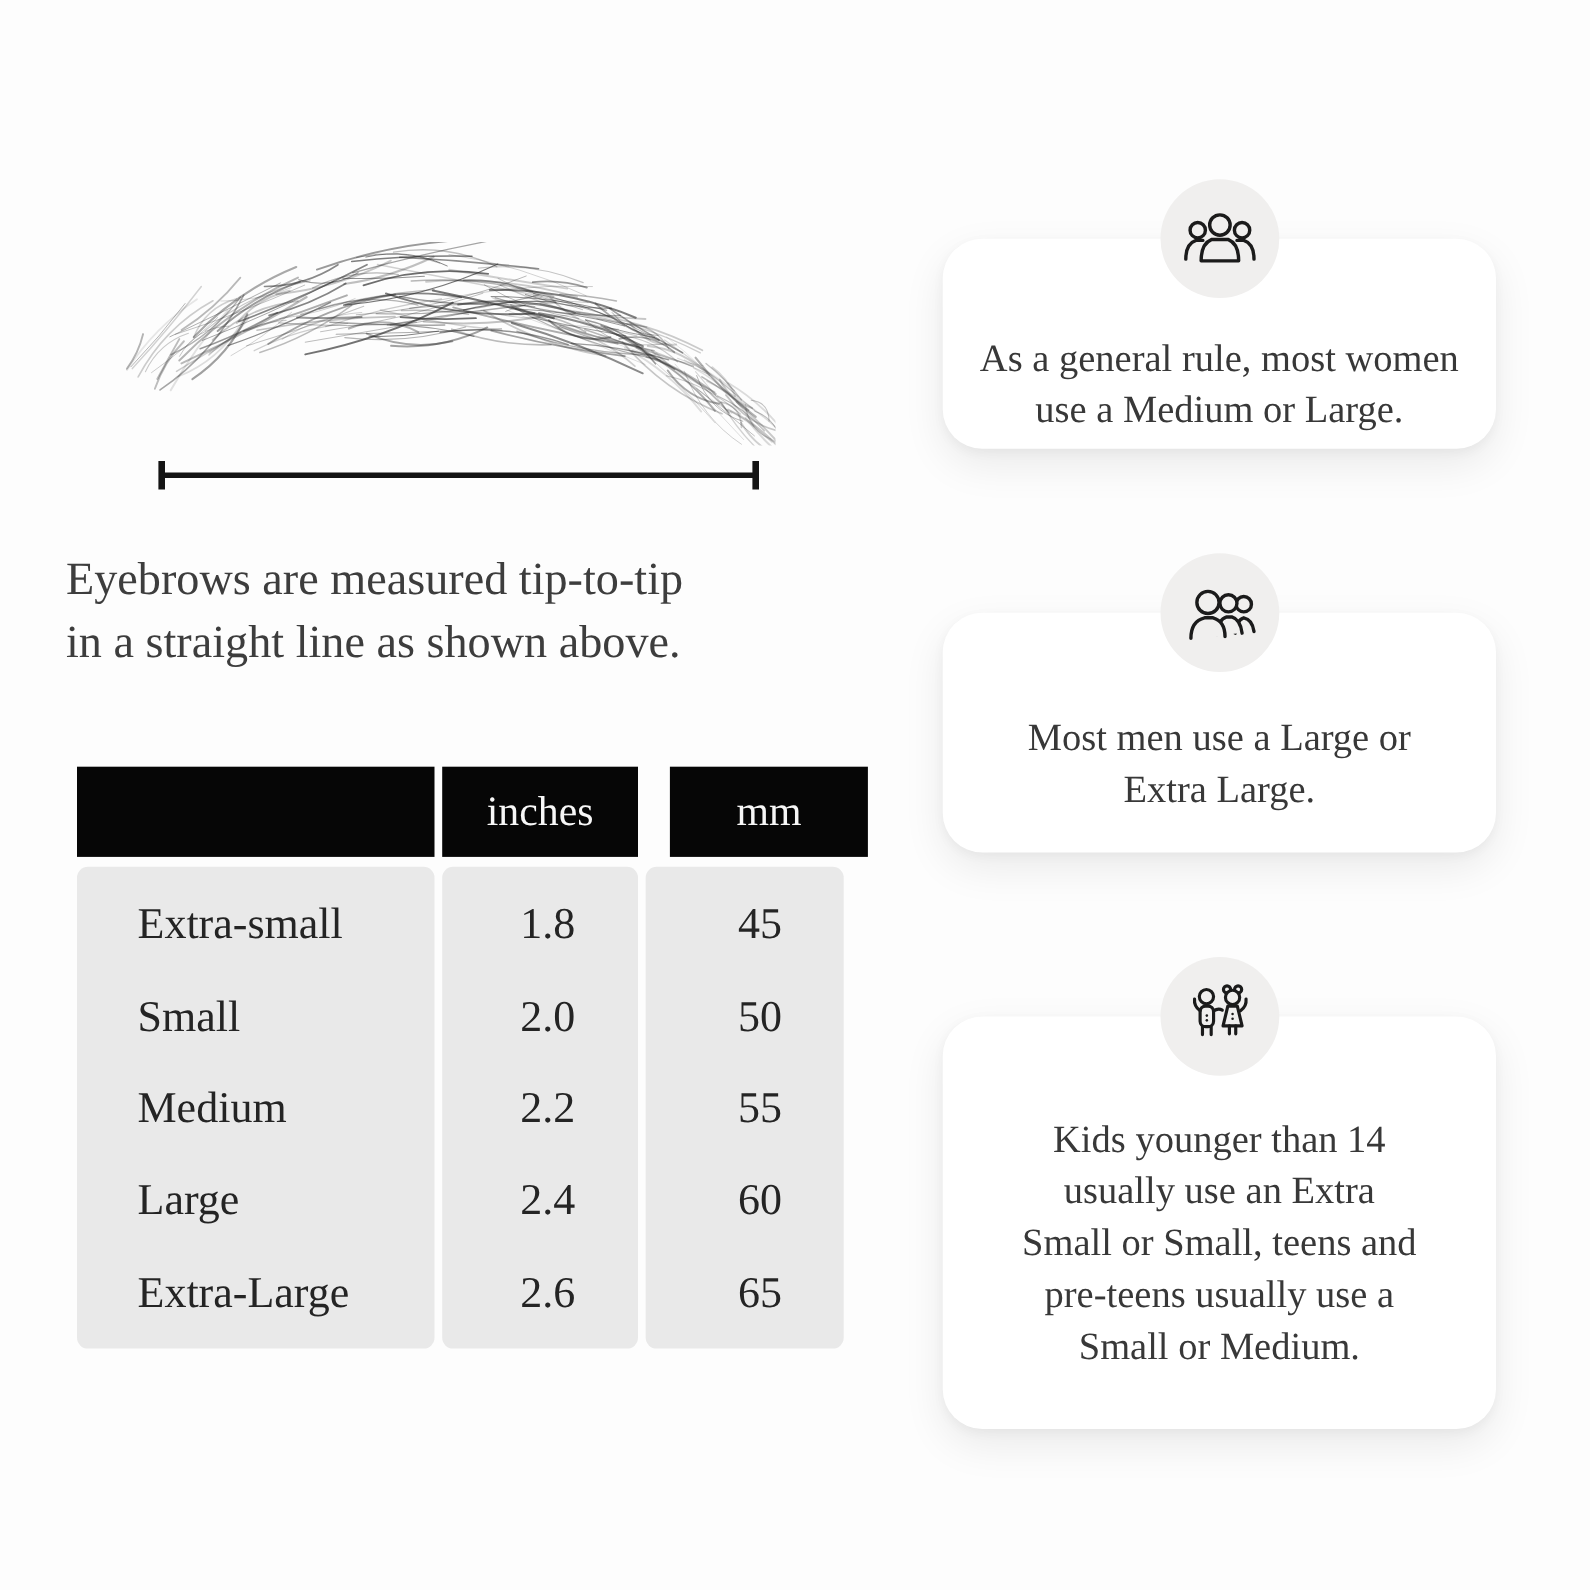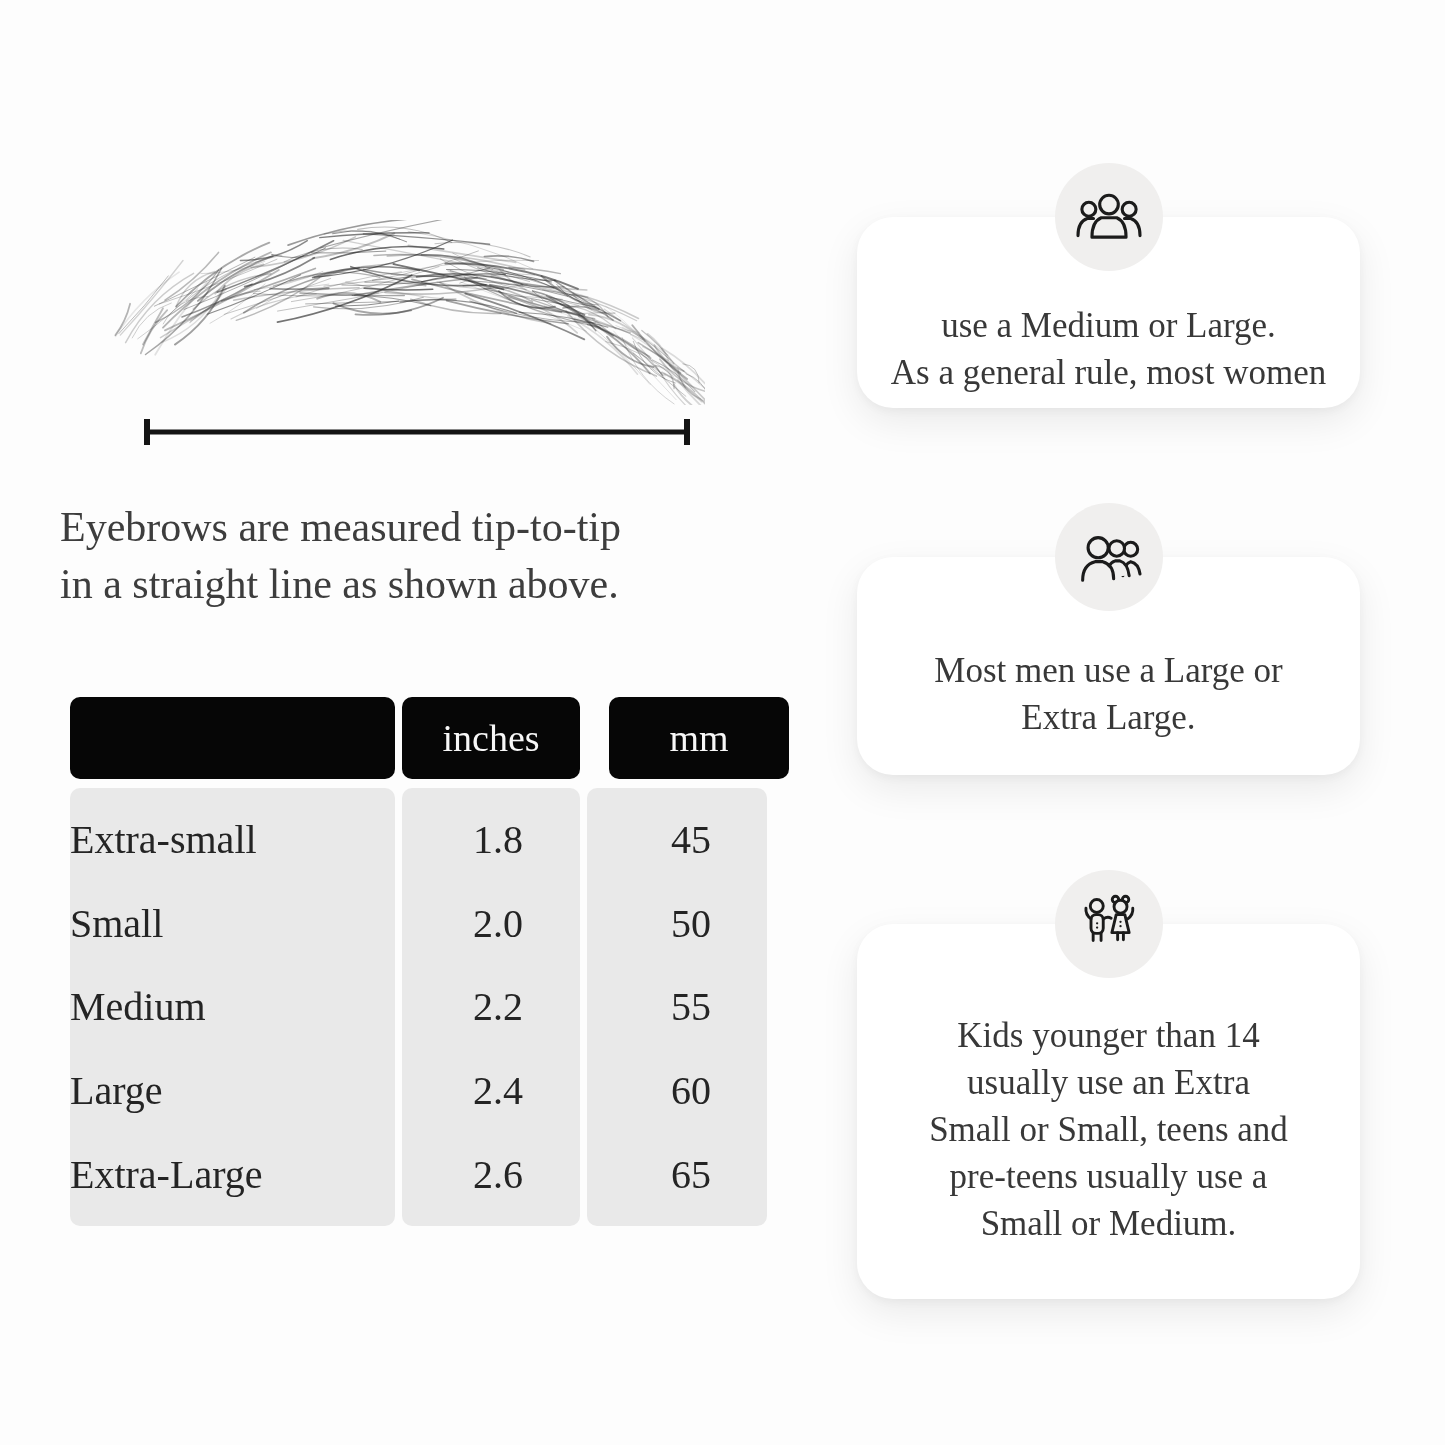--- a/index.html
+++ b/index.html
@@ -11,35 +11,35 @@
   }
   .abs{position:absolute}
 
   
   #brow-wrap{left:105px;top:220px;width:600px;height:185px}
   #measure{left:143px;top:417px;width:548px;height:30px}
   #caption{left:60px;top:499px;width:714px;text-align:left;
            font-size:42px;line-height:57px;color:#3d3d3d}
 
   
-  .hcell{top:697px;height:82px;background:#060606;border-radius:10px;
+  .hcell{top:697px;height:82px;background:#060606;border-radius:0;
          color:#f7f7f7;display:flex;align-items:center;justify-content:center;
          font-size:38px}
   #h0{left:70px;width:325px}
   #h1{left:402px;width:178px}
   #h2{left:609px;width:180px}
   .bcol{top:788px;height:438px;background:#e9e9e9;border-radius:10px}
   #b0{left:70px;width:325px}
   #b1{left:402px;width:178px}
   #b2{left:587px;width:180px}
   #rows{left:70px;top:788px;width:697px;height:438px;display:flex;
         flex-direction:column;justify-content:space-around;
         padding:10px 0;box-sizing:border-box}
   .trow{display:flex;align-items:center;font-size:40px;color:#242424}
-  .c-label{width:325px;box-sizing:border-box}
+  .c-label{width:325px;padding-left:55px;box-sizing:border-box}
   .c-in{width:192px;margin-left:7px;text-align:center}
   .c-mm{width:148px;margin-left:23px;text-align:center}
 
   
   .card{left:857px;width:503px;background:#ffffff;border-radius:36px;
         box-shadow:0 14px 38px rgba(0,0,0,.08),0 3px 10px rgba(0,0,0,.04)}
   #card1{top:217px;height:191px}
   #card2{top:557px;height:218px}
   #card3{top:924px;height:375px}
   .circle{position:absolute;left:50%;top:-54px;margin-left:-54px;
@@ -312,22 +312,22 @@
     <svg viewBox="0 0 100 80" width="78" height="62">
       <circle class="ic" cx="24" cy="30" r="9"></circle>
       <path class="ic" d="M10,64 Q10,46 22,42 L30,42"></path>
       <circle class="ic" cx="76" cy="30" r="9"></circle>
       <path class="ic" d="M90,64 Q90,46 78,42 L70,42"></path>
       <circle class="ic icfill" cx="50" cy="24" r="12"></circle>
       <path class="ic icfill" d="M28,66 Q28,46 40,41 L60,41 Q72,46 72,66 Z"></path>
     </svg>
   </div>
   <div class="cardtext">
+    <div>As a general rule, most women</div>
     <div>use a Medium or Large.</div>
-    <div>As a general rule, most women</div>
   </div>
 </div>
 
 <div class="abs card" id="card2">
   <div class="circle">
     <svg viewBox="0 0 100 80" width="78" height="62">
       <circle class="ic" cx="78" cy="30" r="9"></circle>
       <path class="ic" d="M68,64 Q70,48 78,46 Q88,48 90,62"></path>
       <circle class="ic icfill" cx="60" cy="29" r="10"></circle>
       <path class="ic icfill" d="M46,66 Q48,48 58,45 L64,45 Q74,48 76,64"></path>

